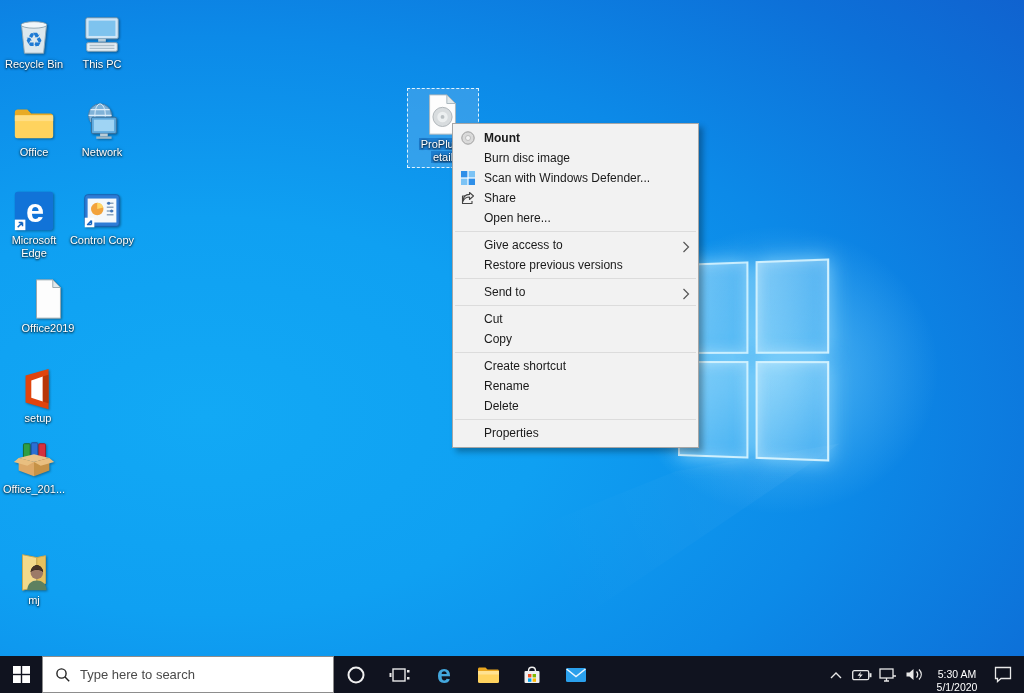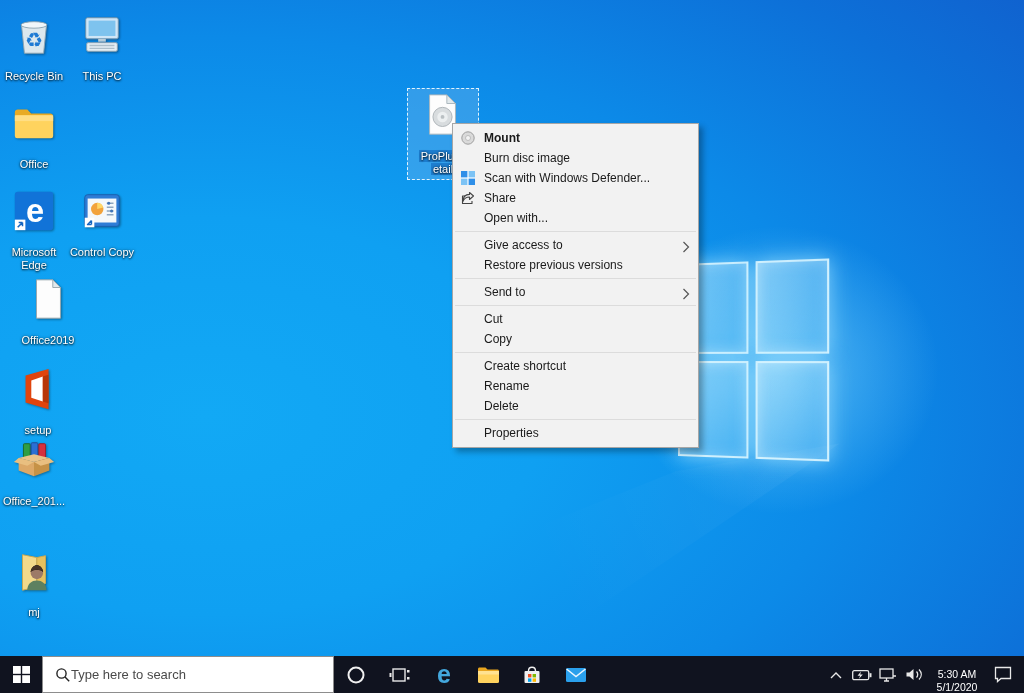--- a/index.html
+++ b/index.html
@@ -16,21 +16,21 @@
   .winlogo { position:absolute; left:678px; top:264px; width:148px; height:192px;
     transform: perspective(700px) rotateY(-15deg); transform-origin:left center;
     display:grid; grid-template-columns:1fr 1fr; grid-template-rows:1fr 1.06fr; gap:7px; }
   .pane { background: linear-gradient(115deg, rgba(205,242,255,.55), rgba(110,200,248,.38));
     border:2px solid rgba(225,248,255,.85);
     box-shadow: 0 0 18px rgba(160,225,255,.75), inset 0 0 14px rgba(255,255,255,.28); }
 
   
   .dicon { position:absolute; width:68px; text-align:center; cursor:default; }
   .dicon svg { width:46px; height:46px; display:block; margin:0 auto; filter: drop-shadow(1px 1px 1px rgba(0,0,0,.35)); }
-  .dlabel { display:block; margin-top:12px; font-size:11px; line-height:12.5px; color:#fff;
+  .dlabel { display:block; margin-top:0; font-size:11px; line-height:12.5px; color:#fff;
     text-shadow: 0 1px 2px rgba(0,0,0,.85), 0 0 3px rgba(0,0,0,.55); word-wrap:break-word; }
 
   
   .selcell { position:absolute; left:407px; top:88px; width:72px; padding:3px 0 4px 0;
     background: rgba(98,175,235,.45); border:1px dashed rgba(235,248,255,.95); text-align:center; z-index:5; }
   .selcell svg { width:46px; height:46px; display:block; margin:0 auto; }
   .selcell .dlabel span.hl { background: rgba(26,121,204,.88); padding:0 2px; }
 
   
   .cmenu { position:absolute; left:452px; top:123px; width:247px; z-index:50;
@@ -42,21 +42,21 @@
   .mi.bold { font-weight:bold; }
   .mi .arrow { position:absolute; right:8px; top:4px; }
   .msep { height:1px; background:#dcdcdc; margin:3px 2px; }
 
   
   .taskbar { position:absolute; left:0; top:656px; width:1024px; height:37px; background:#10131f; display:flex; align-items:center; z-index:100; }
   .startbtn { width:42px; height:37px; display:flex; align-items:center; justify-content:center; }
   .searchbox { position:absolute; left:42px; top:0; width:292px; height:37px; background:#fff; border:1px solid #8d8d8d; display:flex; align-items:center; }
   .searchbox svg { margin-left:12px; flex:none; }
   .searchbox input { border:none; outline:none; background:transparent; font-family:"Liberation Sans",sans-serif;
-    font-size:13px; color:#4a4a4a; width:220px; }
+    font-size:13px; color:#4a4a4a; margin-left:9px; width:220px; }
   .searchbox input::placeholder { color:#4a4a4a; opacity:1; }
   .tb-icons { position:absolute; left:334px; top:0; height:37px; display:flex; }
   .tslot { width:44px; height:37px; display:flex; align-items:center; justify-content:center; }
   .edge-e { font-size:25px; font-weight:bold; color:#43a7dc; line-height:25px; }
   .tray { position:absolute; right:0; top:0; height:37px; display:flex; align-items:flex-end; gap:5px; padding-right:8px; }
   .tray .ti { display:flex; align-items:center; justify-content:center; width:21px; height:37px; }
   .clock { width:56px; text-align:center; color:#fff; font-size:10.5px; line-height:12.5px; }
 </style>
 </head>
 <body>
@@ -146,20 +146,32 @@
     <svg viewBox="0 0 48 48">
       <rect x="7" y="6" width="34" height="22" rx="2" fill="#cfe6f7" stroke="#6f93ad"></rect>
       <rect x="10" y="9" width="28" height="16" fill="#7ec3ee"></rect>
       <rect x="20" y="28" width="8" height="3" fill="#b9cdd9"></rect>
       <rect x="8" y="32" width="32" height="9" rx="1.5" fill="#e5eef4" stroke="#8aa3b4"></rect>
       <path d="M11 35h26 M11 38h26" stroke="#aebfca" stroke-width="1.4"></path>
     </svg>
     <span class="dlabel">This PC</span>
   </div>
 
+  <div class="dicon" style="left:68px;top:100px">
+    <svg viewBox="0 0 48 48">
+      <circle cx="22" cy="16" r="12" fill="#7fb2d8" stroke="#4e7ea6"></circle>
+      <ellipse cx="22" cy="16" rx="5.5" ry="12" fill="none" stroke="#dceefb"></ellipse>
+      <path d="M10 16h24 M12 10h20 M12 22h20" stroke="#dceefb" stroke-width="1.2" fill="none"></path>
+      <rect x="13" y="18" width="26" height="17" rx="1.5" fill="#5fa9dc" stroke="#39719c"></rect>
+      <rect x="15.5" y="20.5" width="21" height="12" fill="#9fd4f4"></rect>
+      <rect x="22" y="35" width="8" height="3" fill="#b9cdd9"></rect>
+      <rect x="18" y="38" width="16" height="2.5" fill="#9fb8c6"></rect>
+    </svg>
+    <span class="dlabel">Network</span>
+  </div>
 
   <div class="dicon" style="left:68px;top:188px">
     <svg viewBox="0 0 48 48">
       <rect x="6" y="7" width="36" height="33" rx="3" fill="#2e7cd6" stroke="#1b5fae"></rect>
       <rect x="9" y="11" width="30" height="25" fill="#f4f8fb"></rect>
       <circle cx="19" cy="22" r="6.5" fill="#f2a33c"></circle>
       <path d="M19 15.5a6.5 6.5 0 0 1 6.3 4.9L19 22z" fill="#ffd666"></path>
       <path d="M29 16h7 M29 20h7 M29 24h7 M29 28h7" stroke="#8fa6c0" stroke-width="1.6"></path>
       <circle cx="31" cy="16" r="1.6" fill="#3f74b8"></circle>
       <circle cx="34" cy="24" r="1.6" fill="#3f74b8"></circle>
@@ -208,21 +220,21 @@
     <div class="mi">
       <span class="gly">
         <svg viewBox="0 0 14 14" fill="none" stroke="#444" stroke-width="1.1" stroke-linejoin="round">
           <path d="M8.5 1.5l4 3.5-4 3.5V6C5 6 3 7.8 2 10.4 2 6 4.5 3.6 8.5 3.4z"></path>
           <path d="M11 10v2.5H1.5V5H4"></path>
         </svg>
       </span>
       <span>Share</span>
     </div>
     <div class="mi">
-      <span>Open with...</span>
+      <span>Open here...</span>
     </div>
     <div class="msep"></div>
     <div class="mi">
       <span>Give access to</span>
       <span class="arrow"><svg width="8" height="12" viewBox="0 0 8 12">
             <path d="M1.5 1l5 5-5 5" stroke="#555" fill="none" stroke-width="1.2"></path>
           </svg></span>
     </div>
     <div class="mi">
       <span>Restore previous versions</span>

